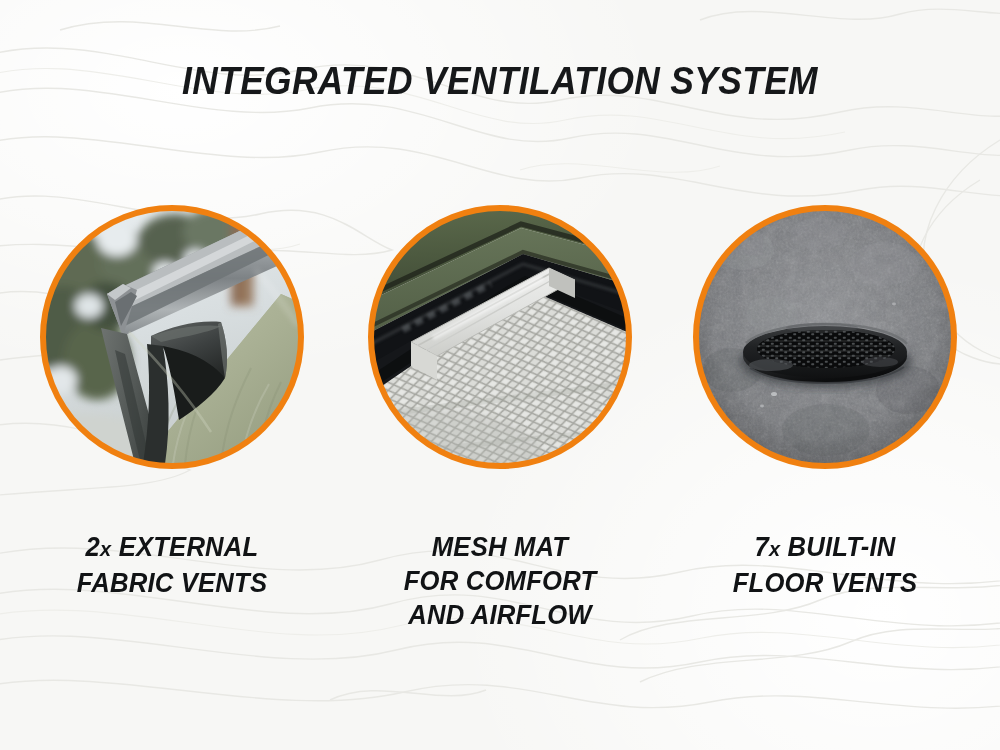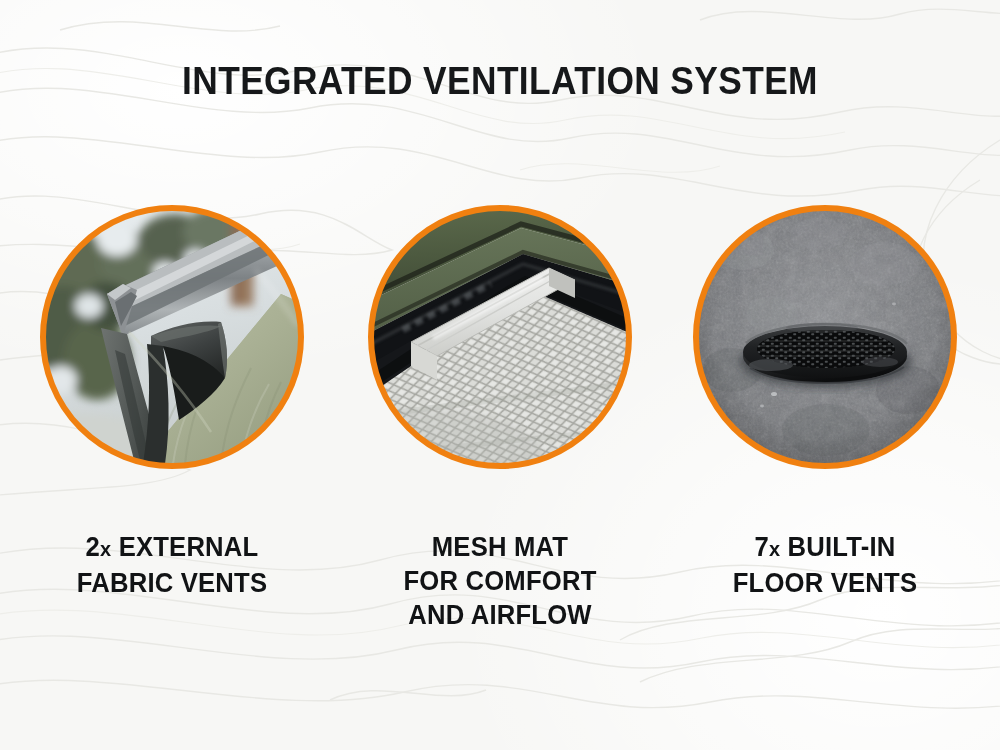--- a/index.html
+++ b/index.html
@@ -33,20 +33,21 @@
       radial-gradient(ellipse 600px 500px at 88% 82%, #ffffff 0%, rgba(255,255,255,0) 72%);
     z-index: 0;
   }
 
   
   .page {
     position: relative;
     z-index: 2;
     width: 1000px;
     height: 750px;
+    font-style: italic;
   }
 
   
   .title {
     position: absolute;
     top: 58px;
     left: 0;
     width: 1000px;
     text-align: center;
     font-size: 38px;

